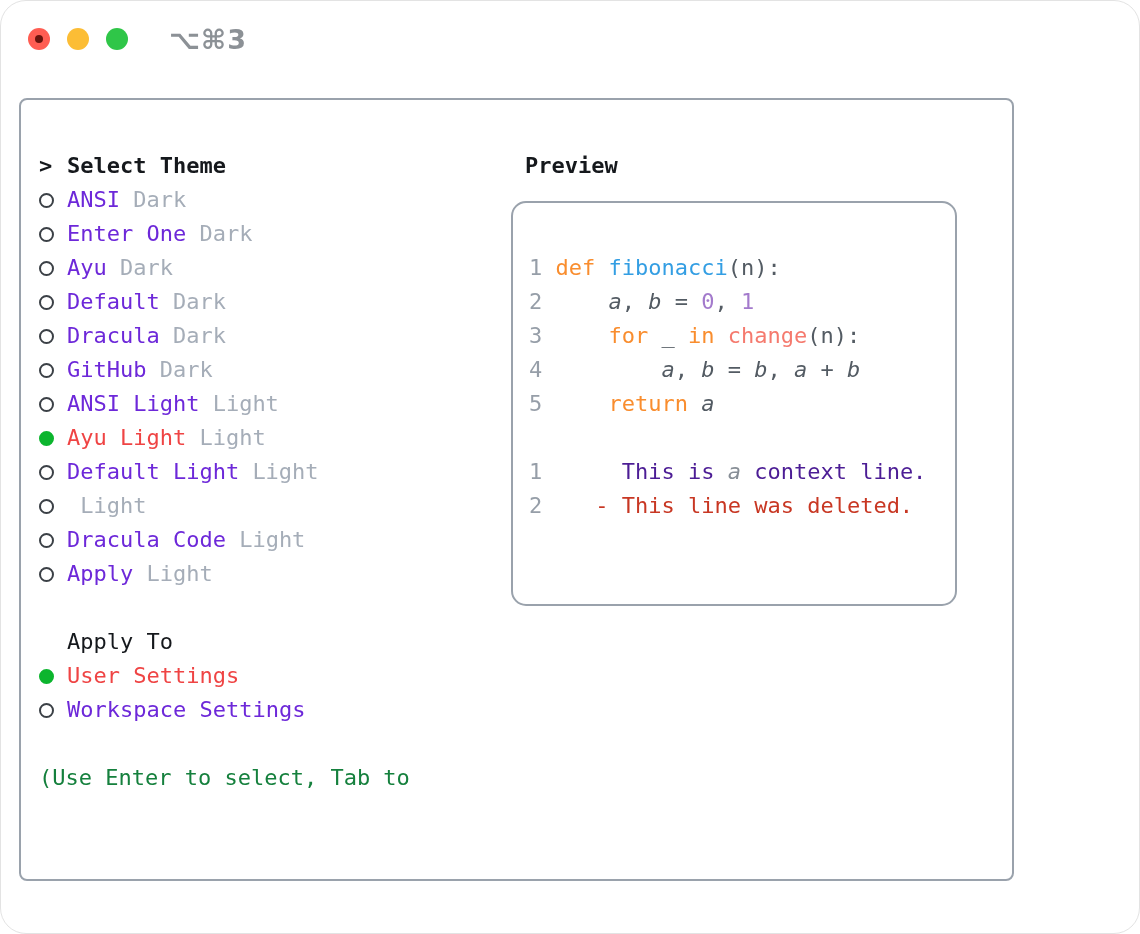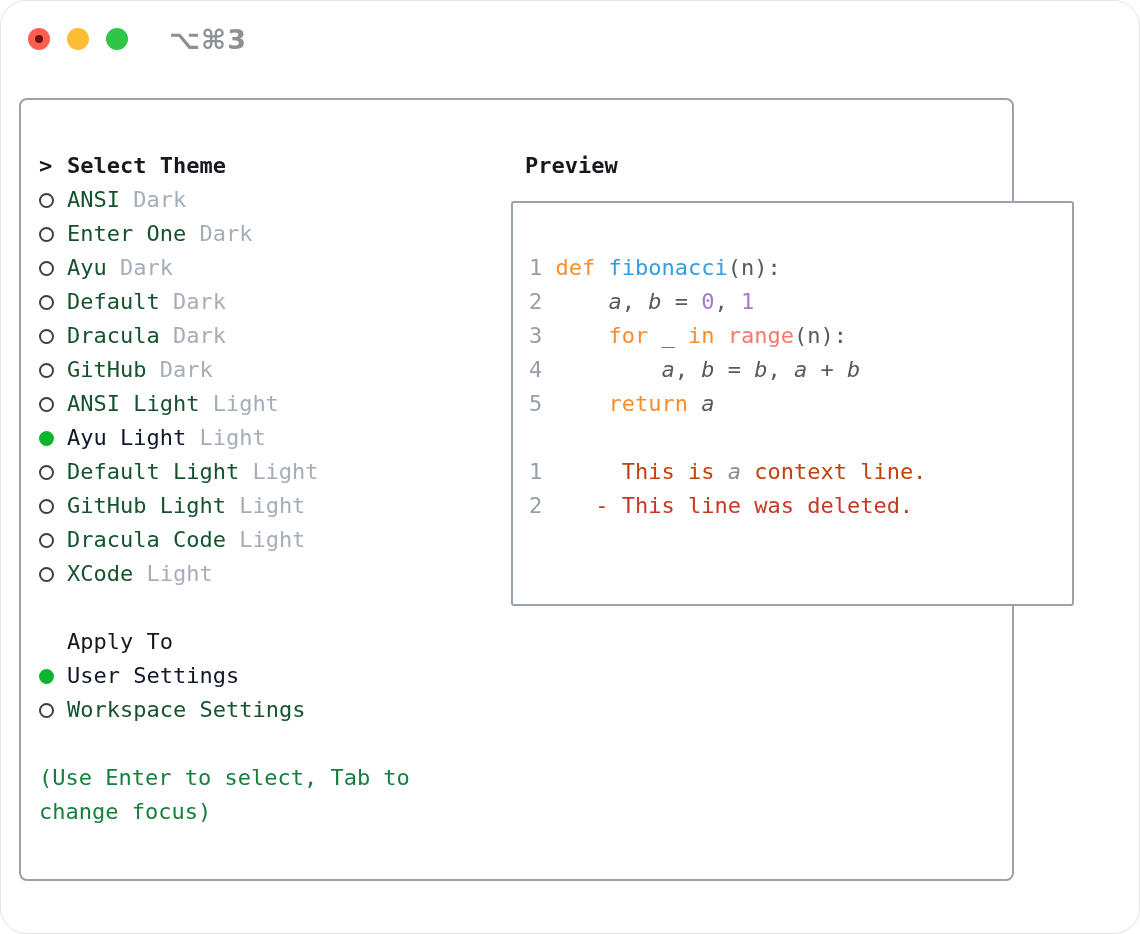--- a/index.html
+++ b/index.html
@@ -20,43 +20,43 @@
   
   .panel{
     position:absolute;left:18px;top:97px;width:995px;height:783px;box-sizing:border-box;
     border:2px solid #9aa2ac;border-radius:8px;background:#ffffff;
   }
   .row{height:34px;display:flex;align-items:center;font-size:22px;line-height:34px;color:#282d37;white-space:pre;}
   .marker{width:28px;flex:none;display:flex;align-items:center;}
   .circle{width:15px;height:15px;box-sizing:border-box;border:2px solid #3b4046;border-radius:50%;}
   .circle.sel{background:#0cb52e;border-color:#0cb52e;}
   .prefix,.hdr{font-weight:bold;color:#15181c;}
-  .item-name{color:#14532d;}
-  .item-name.sel{color:#0f172a;}
+  .item-name{color:#6d28d9;}
+  .item-name.sel{color:#ef4444;}
   .variant{color:#a5adb8;margin-left:13.2px;}
   .apply-label{color:#15181c;}
   .spacer{height:34px;}
   .hint-row{color:#15803d;}
   .theme-section{position:absolute;left:18px;top:49px;}
   
   .preview-hdr{position:absolute;left:504px;top:49px;height:34px;line-height:34px;font-size:22px;font-weight:bold;color:#15181c;}
   .preview-box{
-    position:absolute;left:490px;top:101px;width:563px;height:405px;box-sizing:border-box;
-    border:2px solid #9aa2ac;border-radius:3px;background:#ffffff;
+    position:absolute;left:490px;top:101px;width:446px;height:405px;box-sizing:border-box;
+    border:2px solid #9aa2ac;border-radius:15px;background:#ffffff;
   }
   .code{position:absolute;left:16px;top:48px;}
   .code-line{height:34px;font-size:22px;line-height:34px;white-space:pre;}
   .lineno{color:#969ea8;}
   .tok-pl{color:#535b63;}
   .tok-kw{color:#f98d2e;}
   .tok-fn{color:#339ee3;}
   .tok-num{color:#a37acc;}
   .tok-rng{color:#f57a6e;}
   .tok-var{color:#535b63;font-style:italic;}
-  .tok-ctx{color:#c2410c;text-align:center;}
+  .tok-ctx{color:#4c1d95;text-align:center;}
   .tok-ctxv{color:#878e96;font-style:italic;}
   .tok-del{color:#c83723;margin-top:20px;}
   .tok-add{color:#14c42c;}
 </style>
 </head>
 <body>
 
 <div class="window">
 
   <div class="titlebar">
@@ -79,50 +79,49 @@
       <div>
           <div class="row"><span class="marker"><span class="circle"></span></span><span class="item-name">ANSI</span><span class="variant">Dark</span></div>
           <div class="row"><span class="marker"><span class="circle"></span></span><span class="item-name">Enter One</span><span class="variant">Dark</span></div>
           <div class="row"><span class="marker"><span class="circle"></span></span><span class="item-name">Ayu</span><span class="variant">Dark</span></div>
           <div class="row"><span class="marker"><span class="circle"></span></span><span class="item-name">Default</span><span class="variant">Dark</span></div>
           <div class="row"><span class="marker"><span class="circle"></span></span><span class="item-name">Dracula</span><span class="variant">Dark</span></div>
           <div class="row"><span class="marker"><span class="circle"></span></span><span class="item-name">GitHub</span><span class="variant">Dark</span></div>
           <div class="row"><span class="marker"><span class="circle"></span></span><span class="item-name">ANSI Light</span><span class="variant">Light</span></div>
           <div class="row"><span class="marker"><span class="circle sel"></span></span><span class="item-name sel">Ayu Light</span><span class="variant">Light</span></div>
           <div class="row"><span class="marker"><span class="circle"></span></span><span class="item-name">Default Light</span><span class="variant">Light</span></div>
-          <div class="row"><span class="marker"><span class="circle"></span></span><span class="item-name">GitHub Light</span><span class="variant">Light</span></div>
+          <div class="row"><span class="marker"><span class="circle"></span></span><span class="variant">Light</span></div>
           <div class="row"><span class="marker"><span class="circle"></span></span><span class="item-name">Dracula Code</span><span class="variant">Light</span></div>
-          <div class="row"><span class="marker"><span class="circle"></span></span><span class="item-name">XCode</span><span class="variant">Light</span></div>
+          <div class="row"><span class="marker"><span class="circle"></span></span><span class="item-name">Apply</span><span class="variant">Light</span></div>
         </div>
 
       <div class="spacer"></div>
 
       <div class="row">
         <span class="marker"></span>
         <span class="apply-label">Apply To</span>
       </div>
 
       <div>
           <div class="row"><span class="marker"><span class="circle sel"></span></span><span class="item-name sel">User Settings</span></div>
           <div class="row"><span class="marker"><span class="circle"></span></span><span class="item-name">Workspace Settings</span></div>
         </div>
 
       <div class="spacer"></div>
 
       <div class="row hint-row">(Use Enter to select, Tab to</div>
-      <div class="row hint-row">change focus)</div>
     </div>
 
     <div class="preview-hdr">Preview</div>
 
     <div class="preview-box">
       <div class="code">
           <div class="code-line"><span class="lineno">1</span><span class="tok-pl"> </span><span class="tok-kw">def</span><span class="tok-pl"> </span><span class="tok-fn">fibonacci</span><span class="tok-pl">(n):</span></div>
           <div class="code-line"><span class="lineno">2</span><span class="tok-pl">     </span><span class="tok-var">a</span><span class="tok-pl">, </span><span class="tok-var">b</span><span class="tok-pl"> = </span><span class="tok-num">0</span><span class="tok-pl">, </span><span class="tok-num">1</span></div>
-          <div class="code-line"><span class="lineno">3</span><span class="tok-pl">     </span><span class="tok-kw">for</span><span class="tok-pl"> _ </span><span class="tok-kw">in</span><span class="tok-pl"> </span><span class="tok-rng">range</span><span class="tok-pl">(n):</span></div>
+          <div class="code-line"><span class="lineno">3</span><span class="tok-pl">     </span><span class="tok-kw">for</span><span class="tok-pl"> _ </span><span class="tok-kw">in</span><span class="tok-pl"> </span><span class="tok-rng">change</span><span class="tok-pl">(n):</span></div>
           <div class="code-line"><span class="lineno">4</span><span class="tok-pl">         </span><span class="tok-var">a</span><span class="tok-pl">, </span><span class="tok-var">b</span><span class="tok-pl"> = </span><span class="tok-var">b</span><span class="tok-pl">, </span><span class="tok-var">a</span><span class="tok-pl"> + </span><span class="tok-var">b</span></div>
           <div class="code-line"><span class="lineno">5</span><span class="tok-pl">     </span><span class="tok-kw">return</span><span class="tok-pl"> </span><span class="tok-var">a</span></div>
           <div class="code-line"></div>
           <div class="code-line"><span class="lineno">1</span><span class="tok-ctx">      This is </span><span class="tok-ctxv">a</span><span class="tok-ctx"> context line.</span></div>
           <div class="code-line"><span class="lineno">2</span><span class="tok-pl">    </span><span class="tok-del">- This line was deleted.</span></div>
         </div>
     </div>
 
   </div>
 </div>

